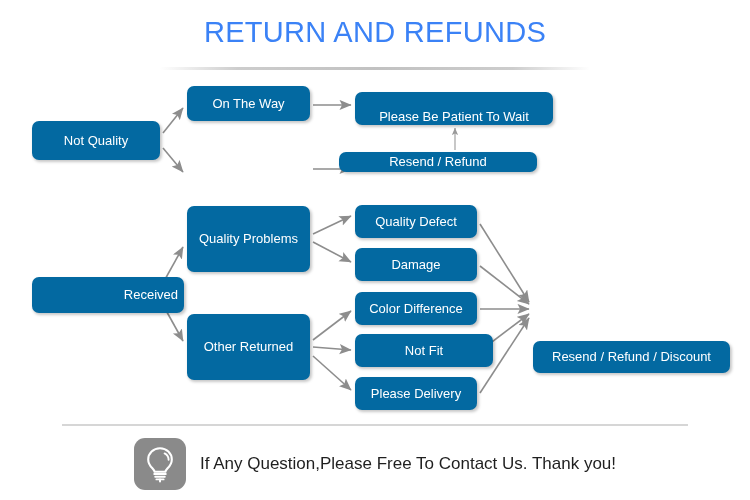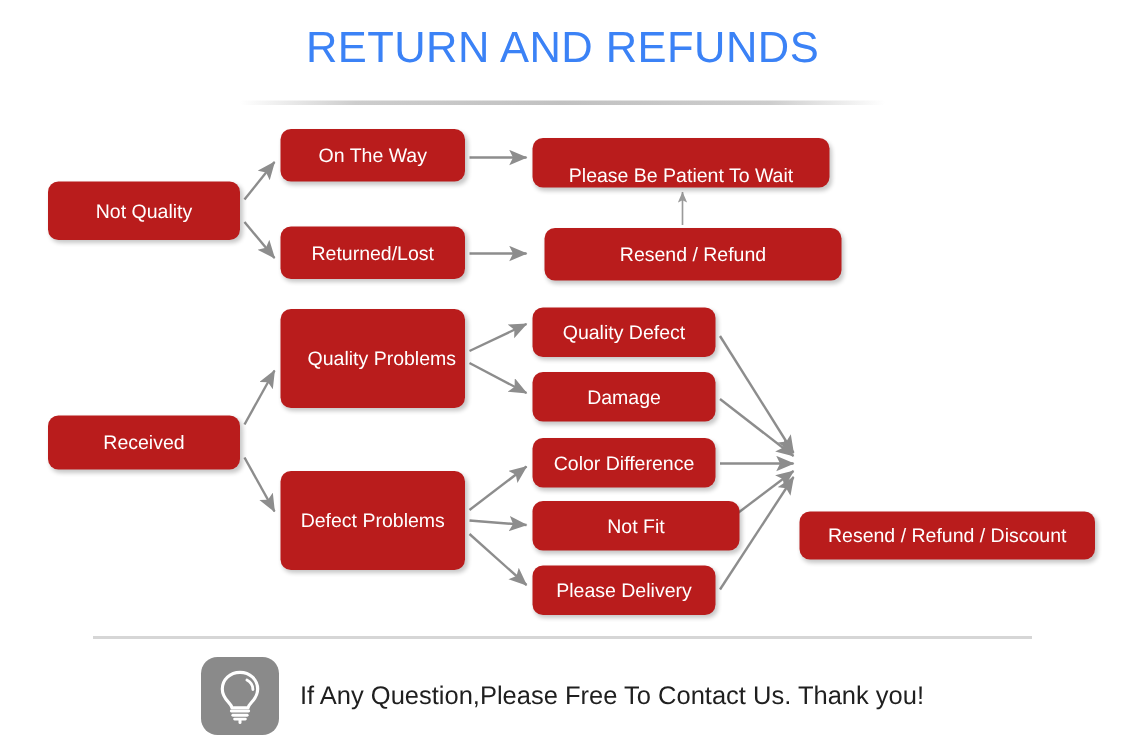--- a/index.html
+++ b/index.html
@@ -57,21 +57,21 @@
     left: 0;
     top: 0;
     width: 750px;
     height: 500px;
     pointer-events: none;
   }
 
   .node {
     position: absolute;
     box-sizing: border-box;
-    background: #b91c1c;
+    background: #0369a1;
     border-radius: 7px;
     color: #ffffff;
     font-size: 13px;
     font-family: "Liberation Sans", sans-serif;
     display: flex;
     align-items: center;
     justify-content: center;
     text-align: center;
     box-shadow: 1.5px 2px 3px rgba(0,0,0,0.22);
     line-height: 1.2;
@@ -170,42 +170,39 @@
   </svg>
 
   <div class="node" style="left:32px; top:121px; width:128px; height:39px;">
     <span>Not Quality</span>
   </div>
 
   <div class="node" style="left:187px; top:86px; width:123px; height:35px;">
     <span>On The Way</span>
   </div>
 
-  <div class="node" style="left:187px; top:151px; width:123px; height:35px;">
-    <span>Returned/Lost</span>
-  </div>
 
   <div class="node wide" style="left:355px; top:92px; width:198px; height:33px;align-items:flex-end;">
     <span>Please Be Patient To Wait</span>
   </div>
 
-  <div class="node wide" style="left:363px; top:152px; width:198px; height:35px;">
+  <div class="node wide" style="left:339px; top:152px; width:198px; height:20px;">
     <span>Resend / Refund</span>
   </div>
 
-  <div class="node" style="left:32px; top:277px; width:128px; height:36px;">
+  <div class="node" style="left:32px; top:277px; width:152px; height:36px;justify-content:flex-end;">
     <span>Received</span>
   </div>
 
-  <div class="node" style="left:187px; top:206px; width:123px; height:66px;justify-content:flex-end;">
+  <div class="node" style="left:187px; top:206px; width:123px; height:66px;">
     <span>Quality Problems</span>
   </div>
 
   <div class="node" style="left:187px; top:314px; width:123px; height:66px;">
-    <span>Defect Problems</span>
+    <span>Other Returned</span>
   </div>
 
   <div class="node" style="left:355px; top:205px; width:122px; height:33px;">
     <span>Quality Defect</span>
   </div>
 
   <div class="node" style="left:355px; top:248px; width:122px; height:33px;text-align:right;">
     <span>Damage</span>
   </div>
 

